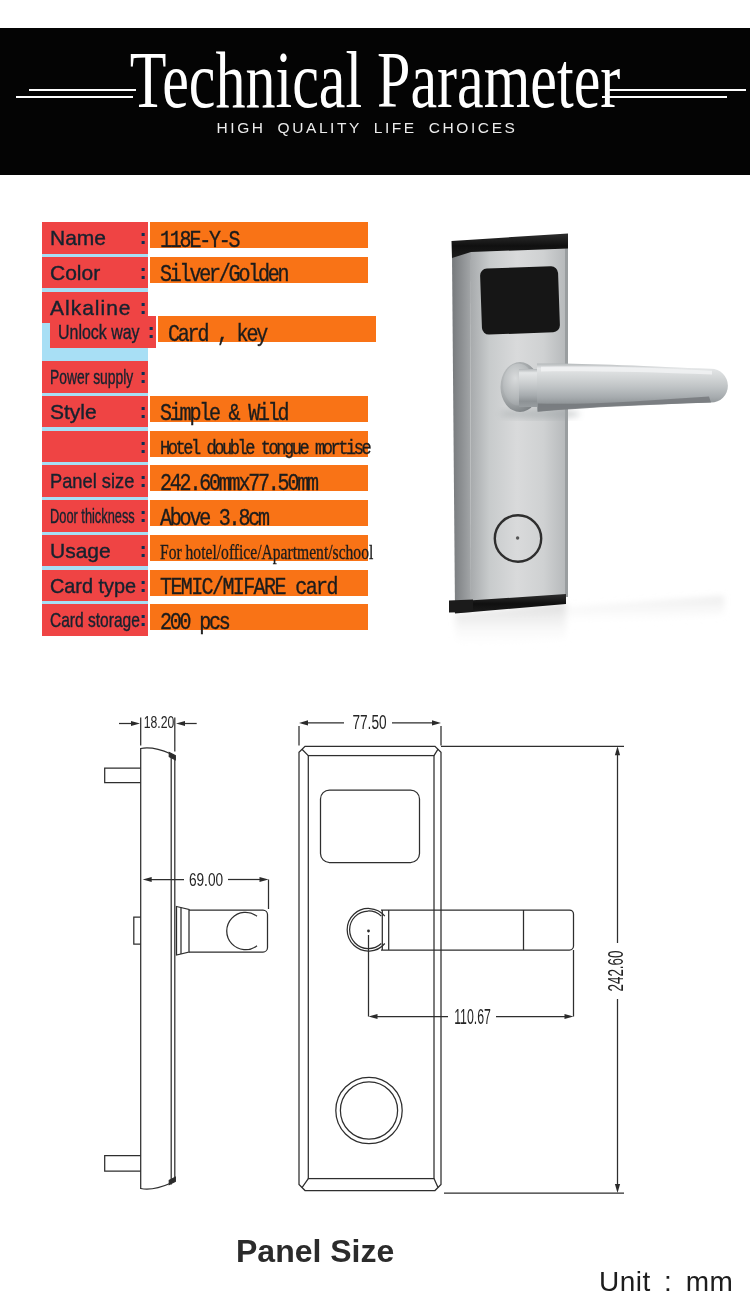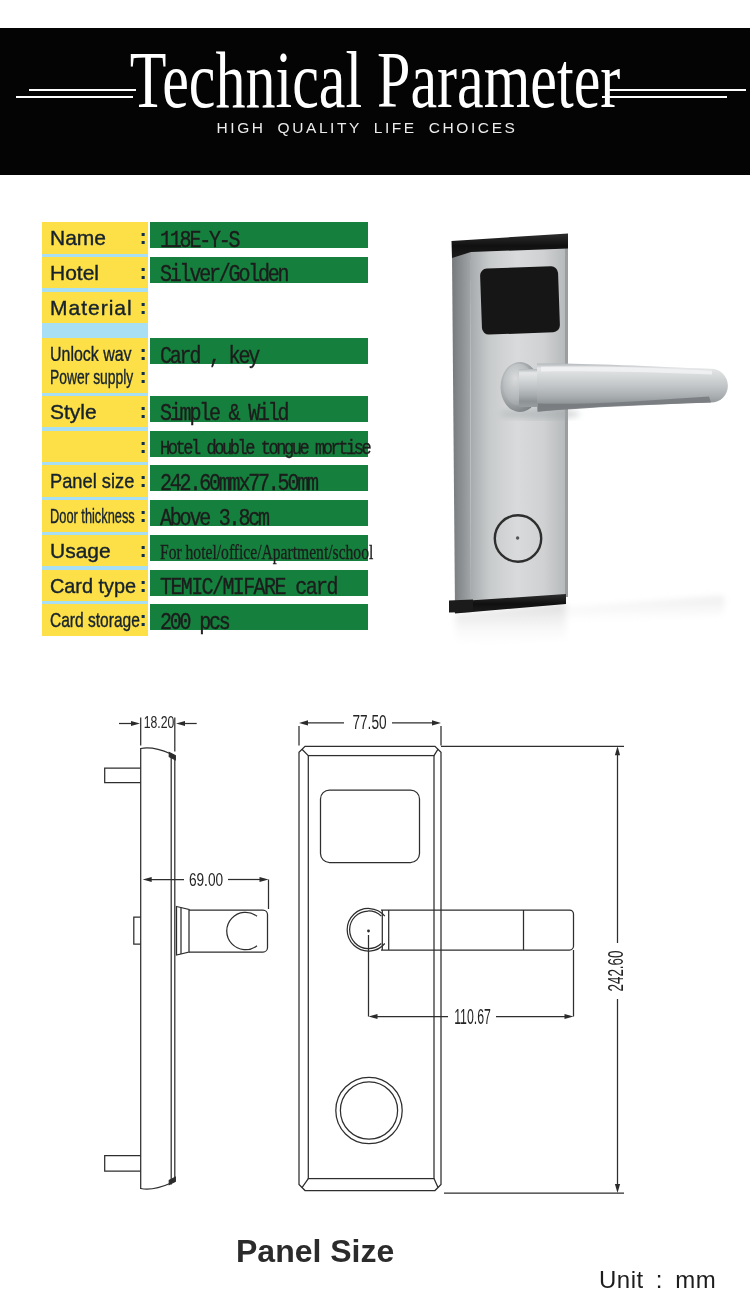--- a/index.html
+++ b/index.html
@@ -5,29 +5,29 @@
   html,body{margin:0;padding:0;}
   body{width:750px;height:1300px;position:relative;background:#fff;font-family:"Liberation Sans",sans-serif;overflow:hidden;}
   .band{position:absolute;left:0;top:28px;width:750px;height:147px;background:#040404;}
   .title{position:absolute;left:0;top:35px;width:750px;text-align:center;color:#fff;
     font-family:"Liberation Serif",serif;font-size:80px;font-weight:normal;
     transform:scaleX(0.75);transform-origin:375px 0;white-space:nowrap;letter-spacing:0px;}
   .subtitle{position:absolute;left:-8px;top:119px;width:750px;text-align:center;color:#ececec;
     font-size:15.5px;letter-spacing:2.6px;word-spacing:5px;}
   .tline{position:absolute;height:2px;background:#fdfdfd;}
   .row{position:absolute;left:42px;width:326px;height:31.5px;}
-  .lab{position:absolute;left:0;top:0;width:106px;height:31.5px;background:#fde047;}
+  .lab{position:absolute;left:0;top:0;width:106px;height:31.5px;background:#ef4444;}
   .labt{position:absolute;left:8px;top:0;height:31.5px;line-height:31.5px;color:#16222e;font-size:21px;white-space:nowrap;transform-origin:0 50%;-webkit-text-stroke:0.4px #16222e;}
   .colon{position:absolute;left:97.5px;top:0;height:31.5px;line-height:30px;color:#0e2f52;font-size:22px;font-weight:bold;}
-  .val{position:absolute;left:108px;top:0;width:218px;height:26px;background:#15803d;}
+  .val{position:absolute;left:108px;top:0;width:218px;height:26px;background:#f97316;}
   .valt{position:absolute;left:10px;top:2.5px;height:31.5px;line-height:32px;color:#1c1c1c;
     font-family:"Liberation Mono",monospace;font-size:20px;letter-spacing:-2.2px;white-space:nowrap;-webkit-text-stroke:0.3px #1c1c1c;
     transform:scaleY(1.18);transform-origin:0 50%;}
   .pst{position:absolute;left:236px;top:1233px;font-size:32px;font-weight:bold;color:#2b2b2b;letter-spacing:0px;}
-  .unit{position:absolute;left:599px;top:1266px;font-size:24px;color:#1d1d1d;letter-spacing:0.5px;word-spacing:5px;}
+  .unit{position:absolute;left:599px;top:1266px;font-size:28px;color:#1d1d1d;letter-spacing:0.5px;word-spacing:5px;}
 </style>
 </head>
 <body>
   <div class="band"></div>
   <div class="title">Technical Parameter</div>
   <div class="subtitle">HIGH QUALITY LIFE CHOICES</div>
   <div class="tline" style="left:29px;top:89px;width:107px;"></div>
   <div class="tline" style="left:16px;top:96px;width:117px;"></div>
   <div class="tline" style="left:607px;top:89px;width:139px;"></div>
   <div class="tline" style="left:602px;top:96px;width:125px;"></div>
@@ -37,34 +37,34 @@
     <div class="lab">
       <span class="labt">Name</span>
       <span class="colon">:</span>
     </div>
     <div class="val">
       <span class="valt">118E-Y-S</span>
     </div>
   </div>
   <div class="row" style="top:256.8px;">
     <div class="lab">
-      <span class="labt">Hotel</span>
+      <span class="labt">Color</span>
       <span class="colon">:</span>
     </div>
     <div class="val">
       <span class="valt">Silver/Golden</span>
     </div>
   </div>
   <div class="row" style="top:291.5px;">
     <div class="lab">
-      <span class="labt" style="letter-spacing:1px;">Material</span>
-      <span class="colon">:</span>
-    </div>
-  </div>
-  <div class="row" style="top:338px;">
+      <span class="labt" style="letter-spacing:1px;">Alkaline</span>
+      <span class="colon">:</span>
+    </div>
+  </div>
+  <div class="row" style="top:316px;margin-left:8px;">
     <div class="lab">
       <span class="labt" style="transform:scaleX(0.76);">Unlock way</span>
       <span class="colon">:</span>
     </div>
     <div class="val">
       <span class="valt">Card , key</span>
     </div>
   </div>
   <div class="row" style="top:361px;">
     <div class="lab">

